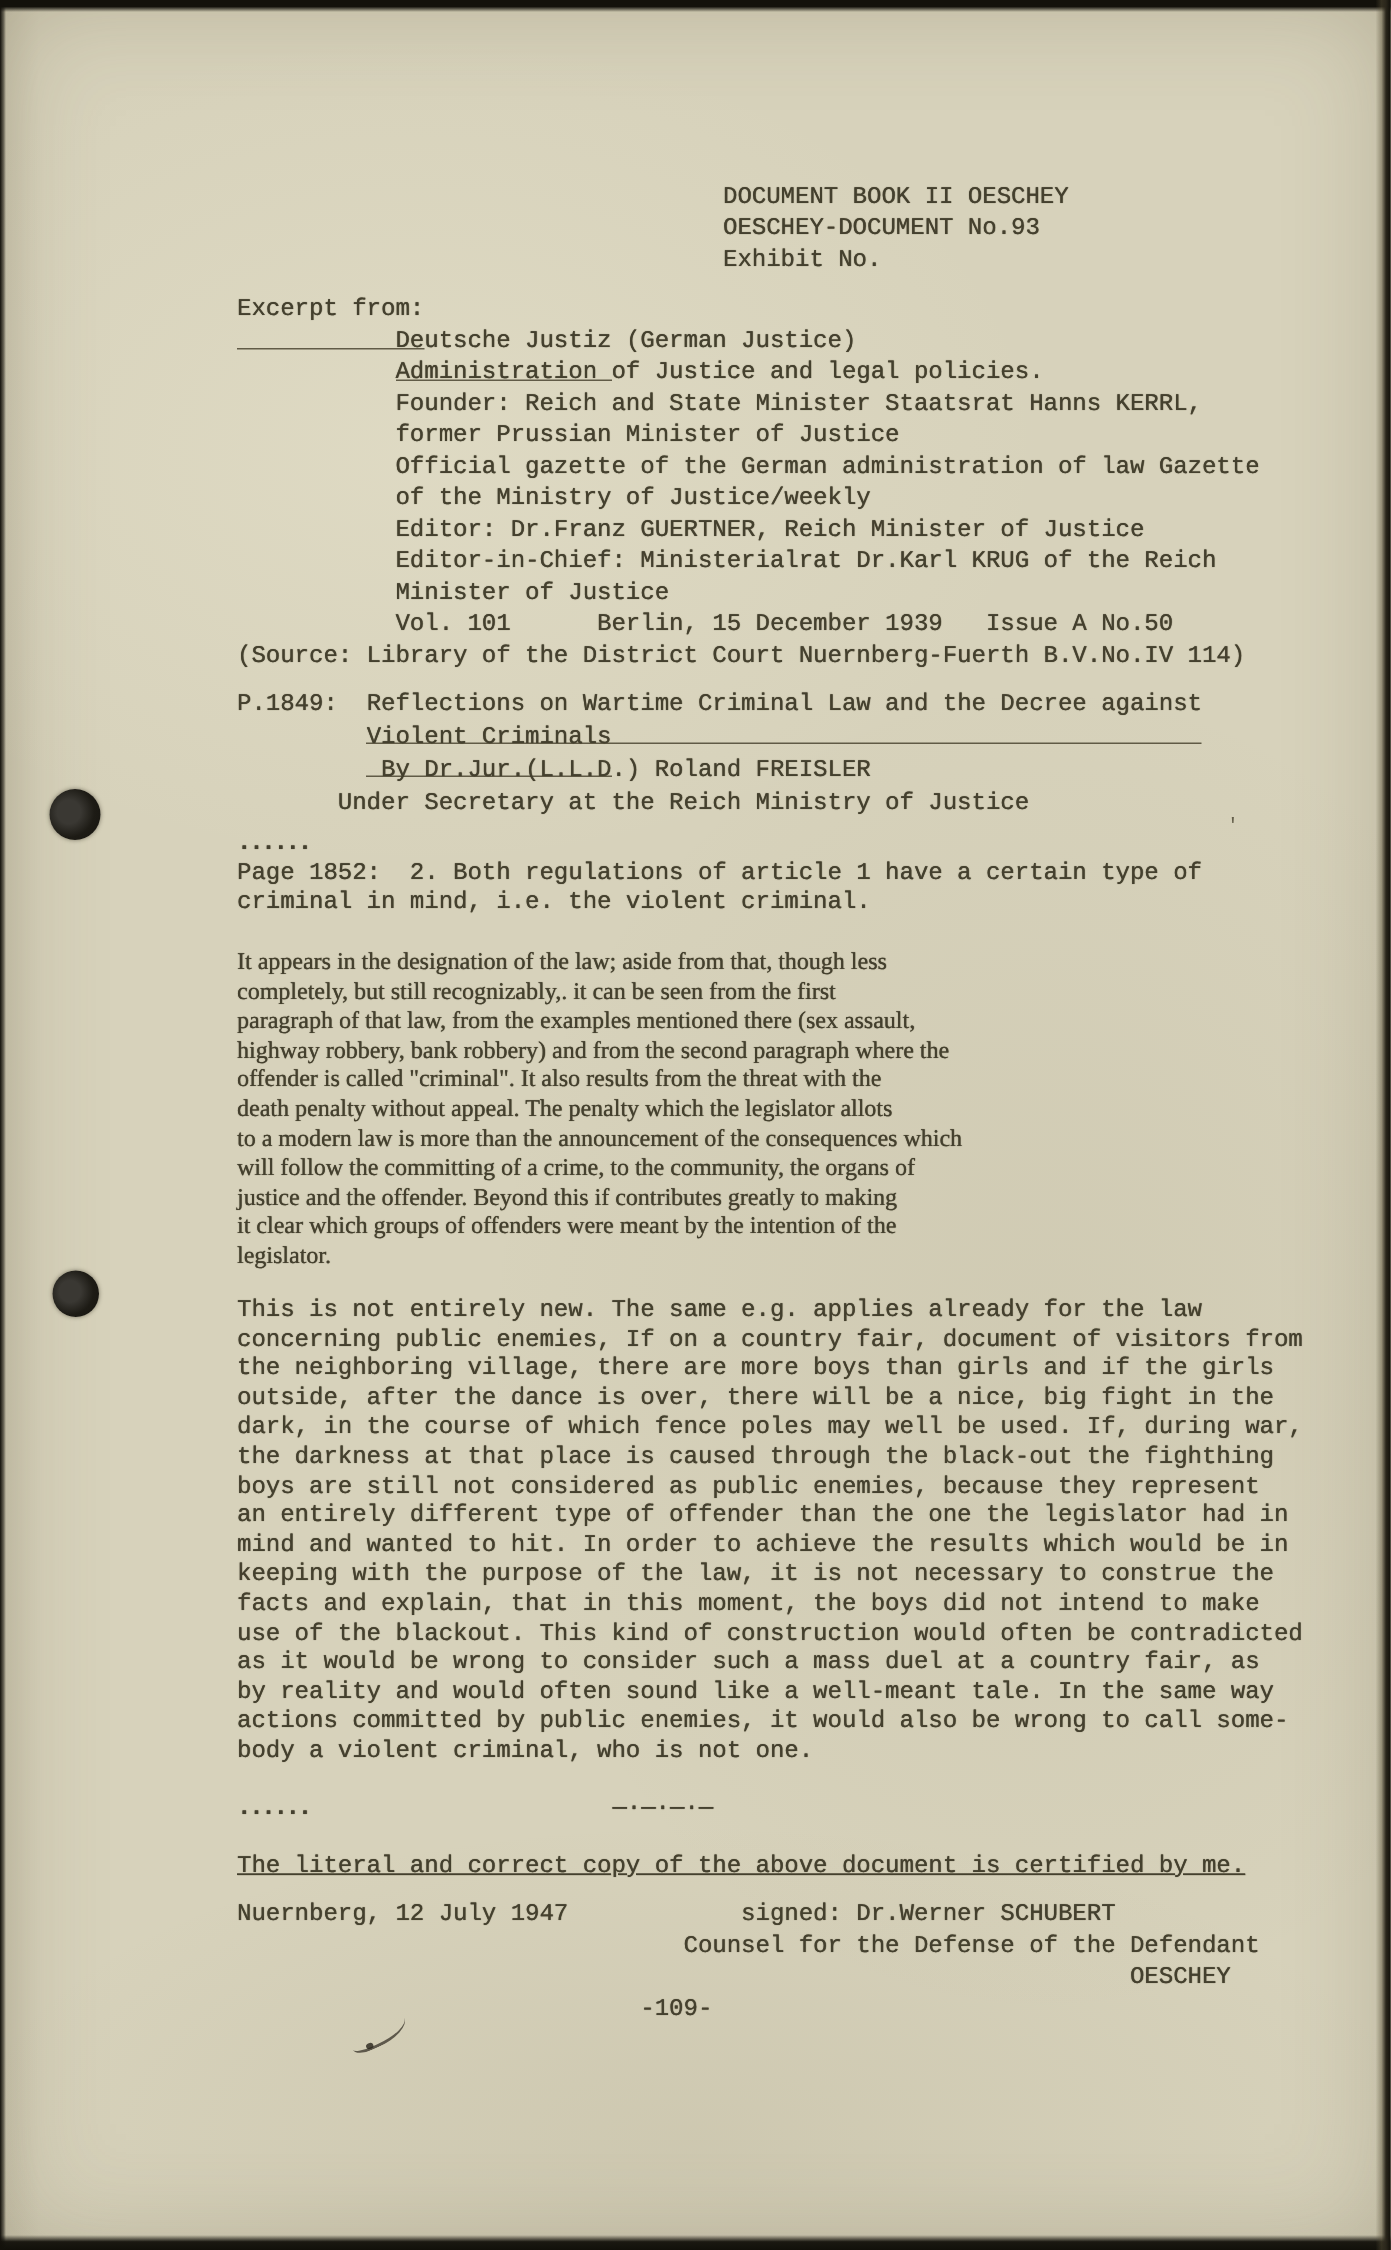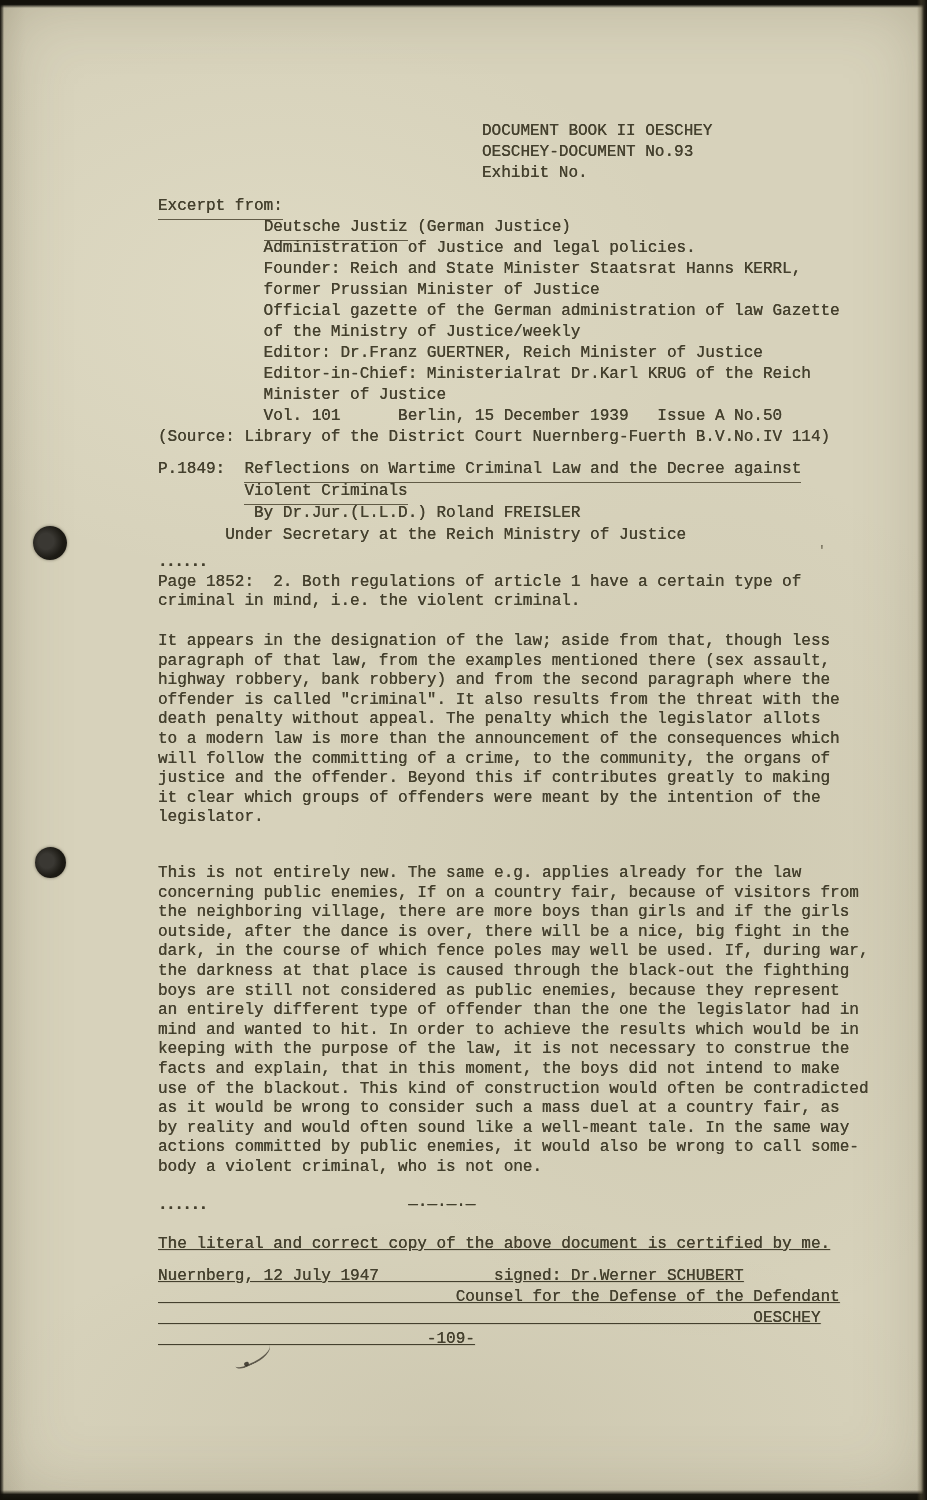--- a/index.html
+++ b/index.html
@@ -24,21 +24,21 @@
     white-space:pre;
     font-size:16px;
     line-height:19.6px;
     letter-spacing:0px;
     text-shadow:0 0 0.6px rgba(62,56,38,0.85), 0.3px 0.3px 0px rgba(62,56,38,0.35);
   }
   .lh21 .tline{line-height:21px;}
   .lh22 .tline{line-height:22px;}
   .u{
     border-bottom:1.5px solid rgba(66,60,40,0.8);
-    padding-bottom:4px;
+    padding-bottom:17px;
   }
   .hole{
     position:absolute;border-radius:50%;
     background:radial-gradient(circle at 38% 45%, #3a3833 0 28%, #1d1b15 60%, #15130e 100%);
     box-shadow:0 0 3px rgba(60,55,40,0.6);
   }
   .edge-top{position:absolute;top:0;left:0;right:0;height:8px;
     background:linear-gradient(to bottom,#13110b 0%,#13110b 55%,rgba(19,17,11,0) 100%);}
   .edge-bottom{position:absolute;bottom:0;left:0;right:0;height:10px;
     background:linear-gradient(to top,#11100a 0%,#1a1811 55%,rgba(19,17,11,0) 100%);}
@@ -93,36 +93,37 @@
     <div class="tline">          By Dr.Jur.(L.L.D.) Roland FREISLER</div>
     <div class="tline">       Under Secretary at the Reich Ministry of Justice</div>
   </div>
 
   <div class="blk" style="left:158px;top:553px;">
     <div class="tline dots">......</div>
     <div class="tline">Page 1852:  2. Both regulations of article 1 have a certain type of</div>
     <div class="tline">criminal in mind, i.e. the violent criminal.</div>
   </div>
 
-  <div class="blk" style="left:158px;top:632px;">
+  <div class="blk" style="left:158px;top:632px;font-family:Liberation Serif, serif;">
     <div class="tline">It appears in the designation of the law; aside from that, though less</div>
+    <div class="tline">completely, but still recognizably,. it can be seen from the first</div>
     <div class="tline">paragraph of that law, from the examples mentioned there (sex assault,</div>
     <div class="tline">highway robbery, bank robbery) and from the second paragraph where the</div>
     <div class="tline">offender is called "criminal". It also results from the threat with the</div>
     <div class="tline">death penalty without appeal. The penalty which the legislator allots</div>
     <div class="tline">to a modern law is more than the announcement of the consequences which</div>
     <div class="tline">will follow the committing of a crime, to the community, the organs of</div>
     <div class="tline">justice and the offender. Beyond this if contributes greatly to making</div>
     <div class="tline">it clear which groups of offenders were meant by the intention of the</div>
     <div class="tline">legislator.</div>
   </div>
 
   <div class="blk" style="left:158px;top:864px;">
     <div class="tline">This is not entirely new. The same e.g. applies already for the law</div>
-    <div class="tline">concerning public enemies, If on a country fair, because of visitors from</div>
+    <div class="tline">concerning public enemies, If on a country fair, document of visitors from</div>
     <div class="tline">the neighboring village, there are more boys than girls and if the girls</div>
     <div class="tline">outside, after the dance is over, there will be a nice, big fight in the</div>
     <div class="tline">dark, in the course of which fence poles may well be used. If, during war,</div>
     <div class="tline">the darkness at that place is caused through the black-out the fighthing</div>
     <div class="tline">boys are still not considered as public enemies, because they represent</div>
     <div class="tline">an entirely different type of offender than the one the legislator had in</div>
     <div class="tline">mind and wanted to hit. In order to achieve the results which would be in</div>
     <div class="tline">keeping with the purpose of the law, it is not necessary to construe the</div>
     <div class="tline">facts and explain, that in this moment, the boys did not intend to make</div>
     <div class="tline">use of the blackout. This kind of construction would often be contradicted</div>
@@ -133,21 +134,21 @@
   </div>
 
   <div class="blk" style="left:158px;top:1196px;">
     <div class="tline"><span class="dots">......</span><span>                     </span><span>—·—·—·—</span></div>
   </div>
 
   <div class="blk" style="left:158px;top:1235px;text-decoration:underline;">
     <div class="tline">The literal and correct copy of the above document is certified by me.</div>
   </div>
 
-  <div class="blk lh21" style="left:158px;top:1266px;text-decoration:underline;">
+  <div class="blk lh21" style="left:158px;top:1266px;">
     <div class="tline">Nuernberg, 12 July 1947            signed: Dr.Werner SCHUBERT</div>
     <div class="tline">                               Counsel for the Defense of the Defendant</div>
     <div class="tline">                                                              OESCHEY</div>
     <div class="tline">                            -109-</div>
   </div>
 
   <div class="hole" style="left:33px;top:526px;width:34px;height:34px;"></div>
   <div class="hole" style="left:35px;top:847px;width:31px;height:31px;"></div>
   <div class="pencil-mark"></div>
   <div class="pencil-dot"></div>

